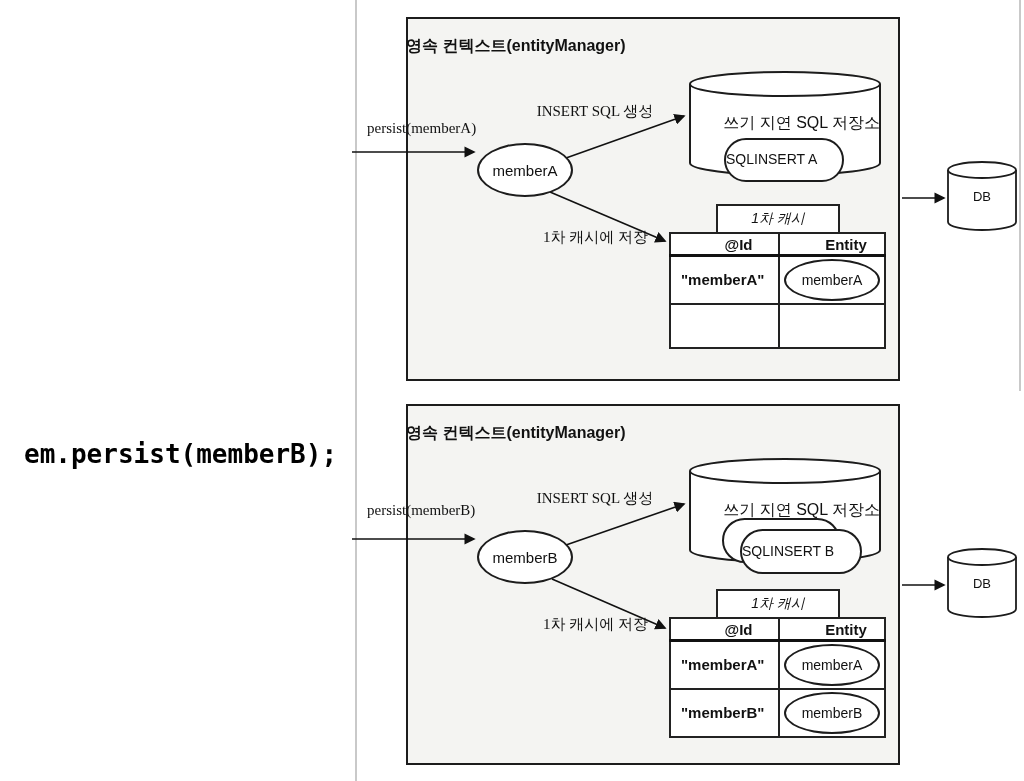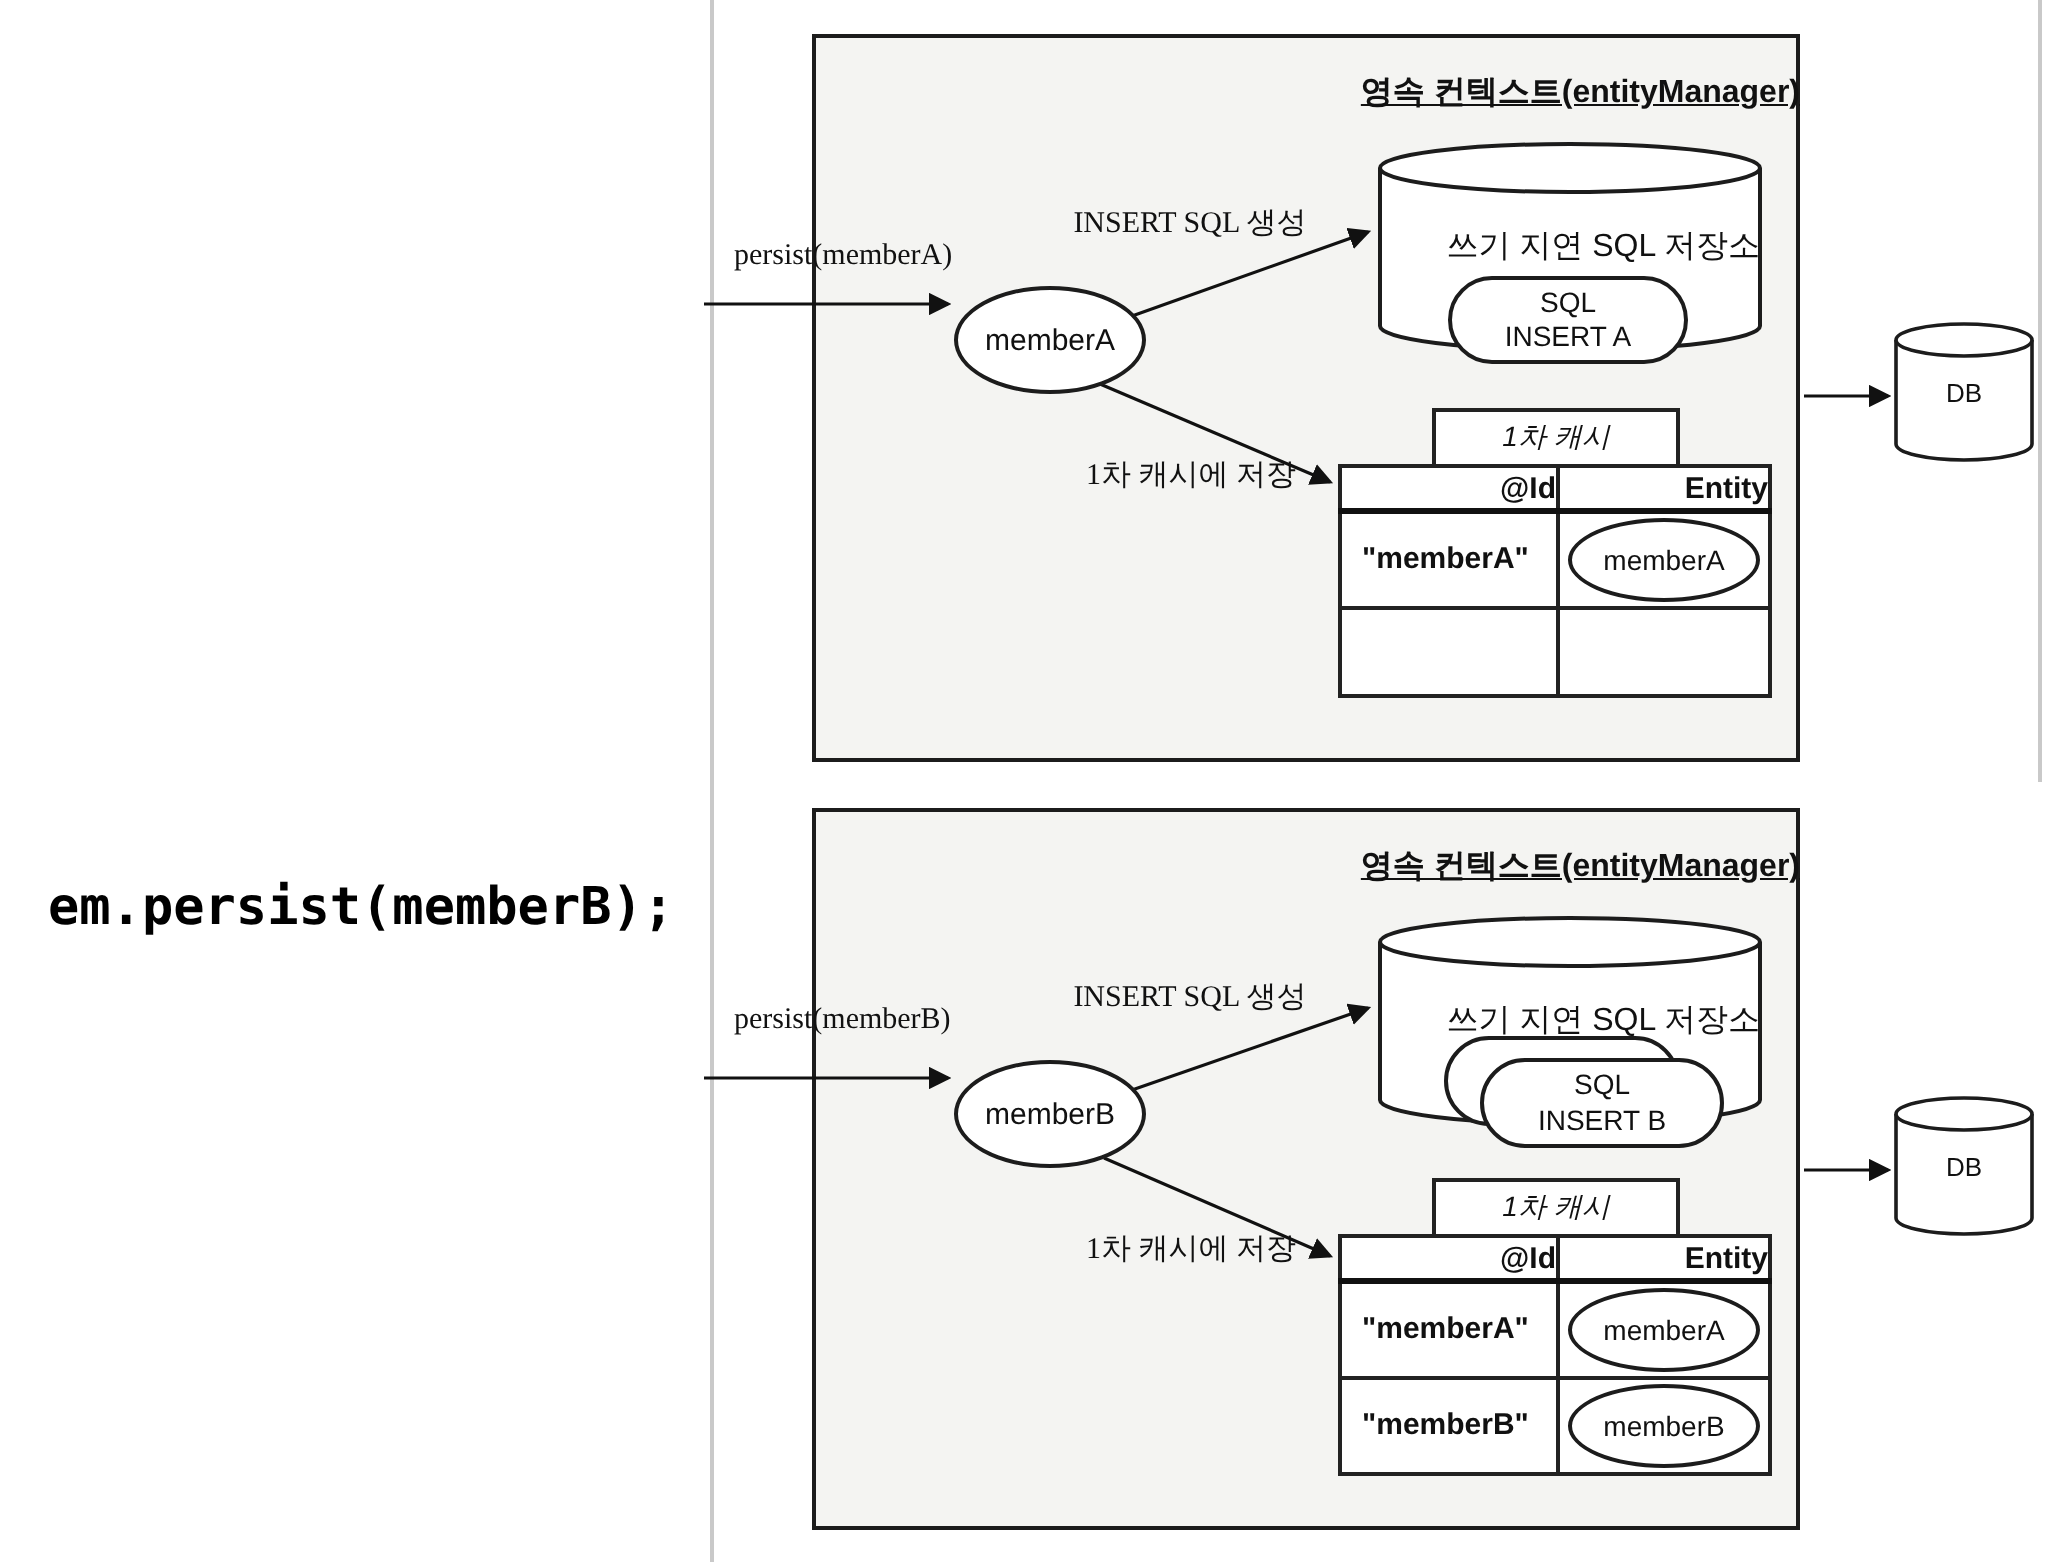--- a/index.html
+++ b/index.html
@@ -2,34 +2,34 @@
 <html><head>
 <meta charset="utf-8">
 <style>
   html,body { margin:0; padding:0; background:#fff; }
   .page { position:relative; width:1024px; height:781px; background:#fff;
           font-family:"Liberation Sans", sans-serif; color:#111; overflow:hidden; }
   .vline { position:absolute; width:2px; background:#c9c9c9; }
   .code  { position:absolute; font-family:"DejaVu Sans Mono", monospace; font-weight:bold;
            font-size:26px; color:#000; white-space:nowrap; }
   .dbox  { position:absolute; background:#f4f4f2; border:2px solid #1c1c1c; box-sizing:border-box; }
-  .dtitle{ position:absolute; text-align:right; font-weight:bold; font-size:16px; white-space:nowrap;text-decoration:underline; }
+  .dtitle{ position:absolute; text-align:left; font-weight:bold; font-size:16px; white-space:nowrap; }
   .lbl   { position:absolute; font-size:15px; white-space:nowrap;font-family:Liberation Serif, serif; }
   .ctr   { text-align:center; }
   .rgt   { text-align:right; }
   .eshape{ position:absolute; background:#fff; border:2px solid #1c1c1c; border-radius:50%;
            box-sizing:border-box; display:flex; align-items:center; justify-content:center; font-size:15px; }
   .capsule{ position:absolute; background:#fff; border:2px solid #1c1c1c; border-radius:24px;
-           box-sizing:border-box; display:flex; flex-direction:column; align-items:center;
-           justify-content:center; font-size:14px; line-height:1.25; text-align:center; }
+           box-sizing:border-box; display:flex; flex-direction:row; align-items:center;
+           font-size:14px; line-height:1.25; text-align:center; }
   .tab   { position:absolute; background:#fff; border:2px solid #222; border-bottom:none;
            box-sizing:border-box; display:flex; align-items:center; justify-content:center; font-size:14px;font-style:italic; }
   .ctable{ position:absolute; border-collapse:collapse; background:#fff; table-layout:fixed; }
   .ctable th, .ctable td { border:2px solid #222; padding:0; vertical-align:middle; }
-  .ctable th { font-size:15px; font-weight:bold; border-bottom:3px solid #111; height:20px; text-align:right;padding-left:28px; }
+  .ctable th { font-size:15px; font-weight:bold; border-bottom:3px solid #111; height:20px; text-align:center;padding-left:28px; }
   .idcell{ font-weight:bold; font-size:15px; padding-left:10px !important; text-align:left; }
   .ent   { width:96px; height:42px; border:2px solid #1c1c1c; border-radius:50%; margin:auto;
            box-sizing:border-box; display:flex; align-items:center; justify-content:center;
            font-size:14px; background:#fff; }
   .store-title { position:absolute; text-align:right; font-size:16px; white-space:nowrap; }
   .dblabel{ position:absolute; text-align:center; font-size:13px; }
   svg.overlay { position:absolute; left:0; top:0; pointer-events:none; }
 </style>
 </head>
 <body>

